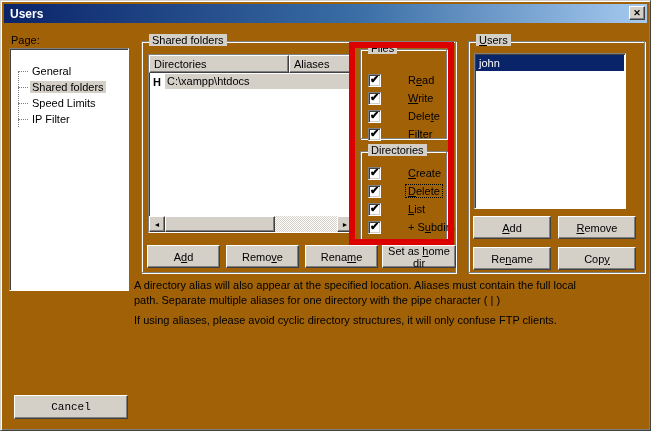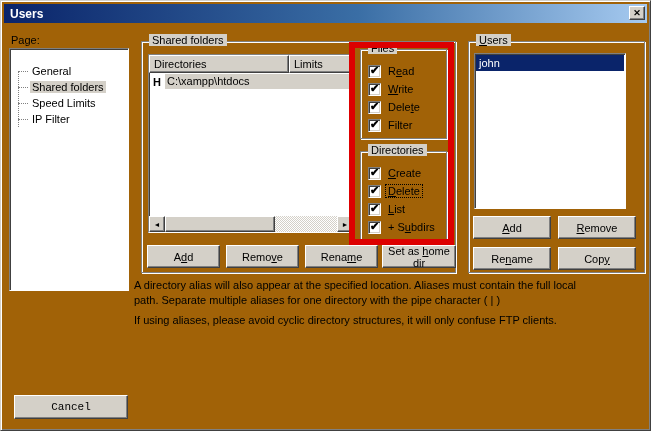--- a/index.html
+++ b/index.html
@@ -68,32 +68,32 @@
   .lv-body { flex:1; overflow:hidden; }
   .lv-row { display:flex; height:17px; align-items:center; }
   .lv-flag { width:16px; text-align:center; font-weight:bold; }
   .lv-dir { flex:1; background:#d4d0c8; height:15px; line-height:15px; padding-left:2px; white-space:nowrap; }
   .hscroll { flex:0 0 16px; display:flex; }
   .scroll-arrow { width:16px; height:16px; flex:0 0 16px; display:flex; align-items:center; justify-content:center; font-size:7px; line-height:1; }
   .scroll-thumb { width:110px; height:16px; }
   .scroll-track { flex:1; background:#fff; background-image:conic-gradient(#d4d0c8 25%,transparent 0 50%,#d4d0c8 0 75%,transparent 0); background-size:2px 2px; }
 
   
-  .checkrow { display:flex; align-items:center; height:18px; margin-left:7px; }
+  .checkrow { display:flex; align-items:center; height:18px; margin-left:7px;gap:20px; }
   .checkbox {
     width:13px; height:13px; flex:0 0 13px; background:#fff;
     border:1px solid; border-color:#808080 #fff #fff #808080;
     box-shadow: inset 1px 1px 0 #404040, inset -1px -1px 0 #d4d0c8;
     position:relative;
   }
   .checkbox.checked::after { content:"✔"; position:absolute; left:1px; top:-2px; font-size:11px; font-weight:bold; }
   .checkrow .cb-label { margin-left:5px; padding:0 2px; white-space:nowrap; }
   .cb-label.focused { outline:1px dotted #000; }
 
-  .files-group { left:359px; top:48px; width:87px; height:90px; padding-top:12px; }
+  .files-group { left:359px; top:48px; width:87px; height:90px; padding-top:21px; }
   .dirs-group  { left:359px; top:150px; width:87px; height:90px; padding-top:12px; }
 
   .red-rect { position:absolute; left:348px; top:41px; width:105px; height:203px; border:6px solid #dd0000; pointer-events:none; z-index:20; }
 
   
   .users-list { position:absolute; left:473px; top:52px; width:152px; height:156px; padding:1px; }
   .user-row { height:16px; line-height:16px; padding-left:3px; }
   .user-row.selected { background:#0a246a; color:#fff; }
 
   .info-text { position:absolute; left:133px; width:452px; line-height:15px; }
@@ -132,21 +132,21 @@
   <div class="group" style="left:140px; top:40px; width:315px; height:232px;">
     <span class="group-label">Shared folders</span>
   </div>
 
   <div class="listview sunken">
     <div class="lv-header">
       <div class="lv-col c1 raised">
         <span>Directories</span>
       </div>
       <div class="lv-col c2 raised">
-        <span>Limits</span>
+        <span>Aliases</span>
       </div>
     </div>
     <div class="lv-body">
       <div class="lv-row">
         <span class="lv-flag">H</span>
         <span class="lv-dir">C:\xampp\htdocs</span>
       </div>
     </div>
     <div class="hscroll">
       <div class="scroll-arrow raised">◄</div>

